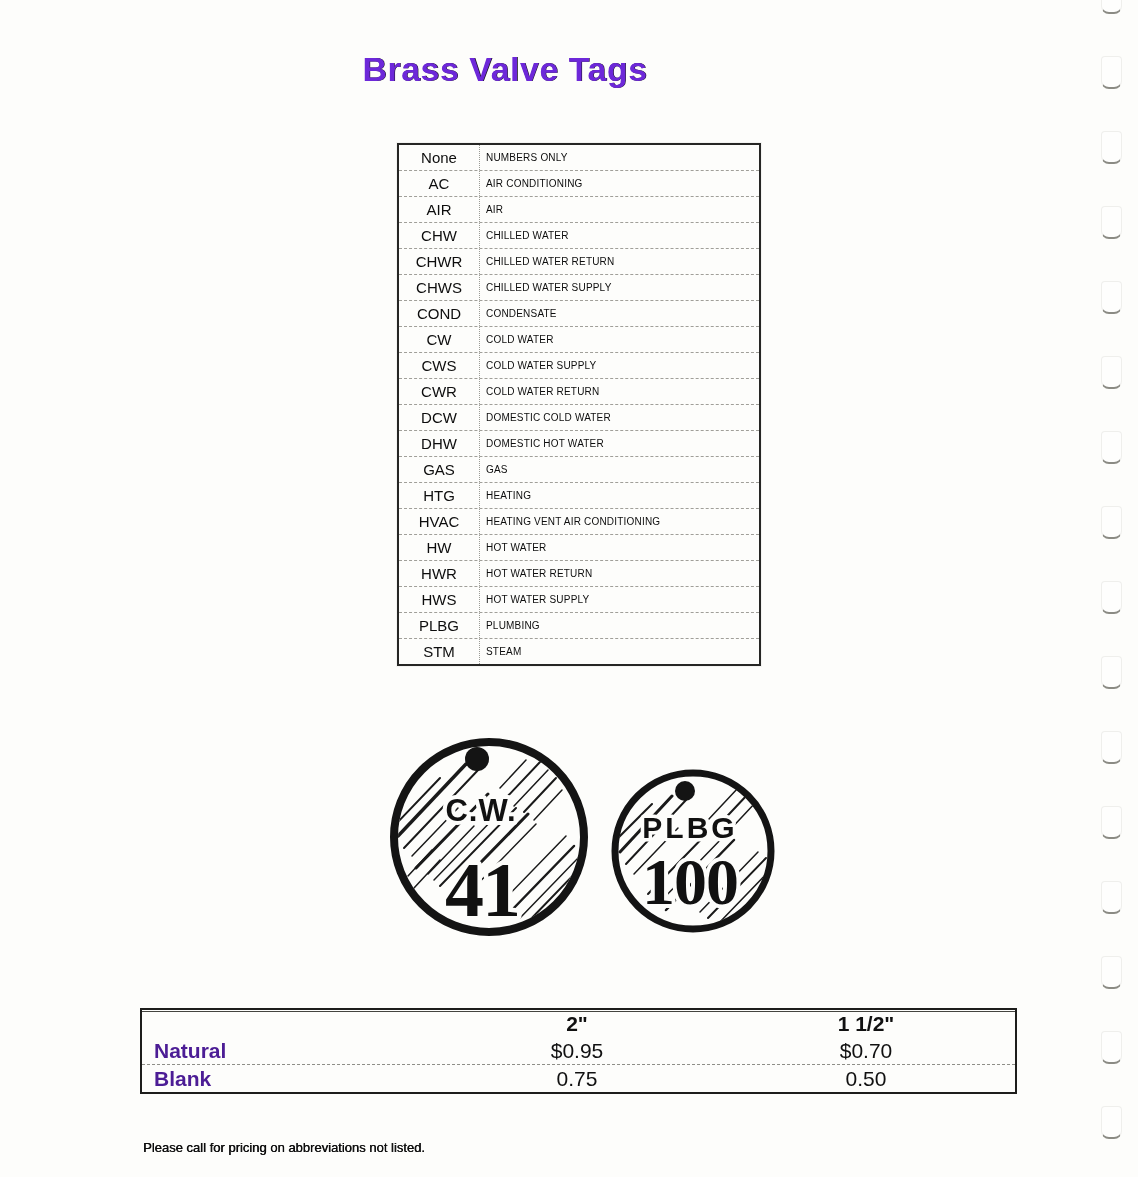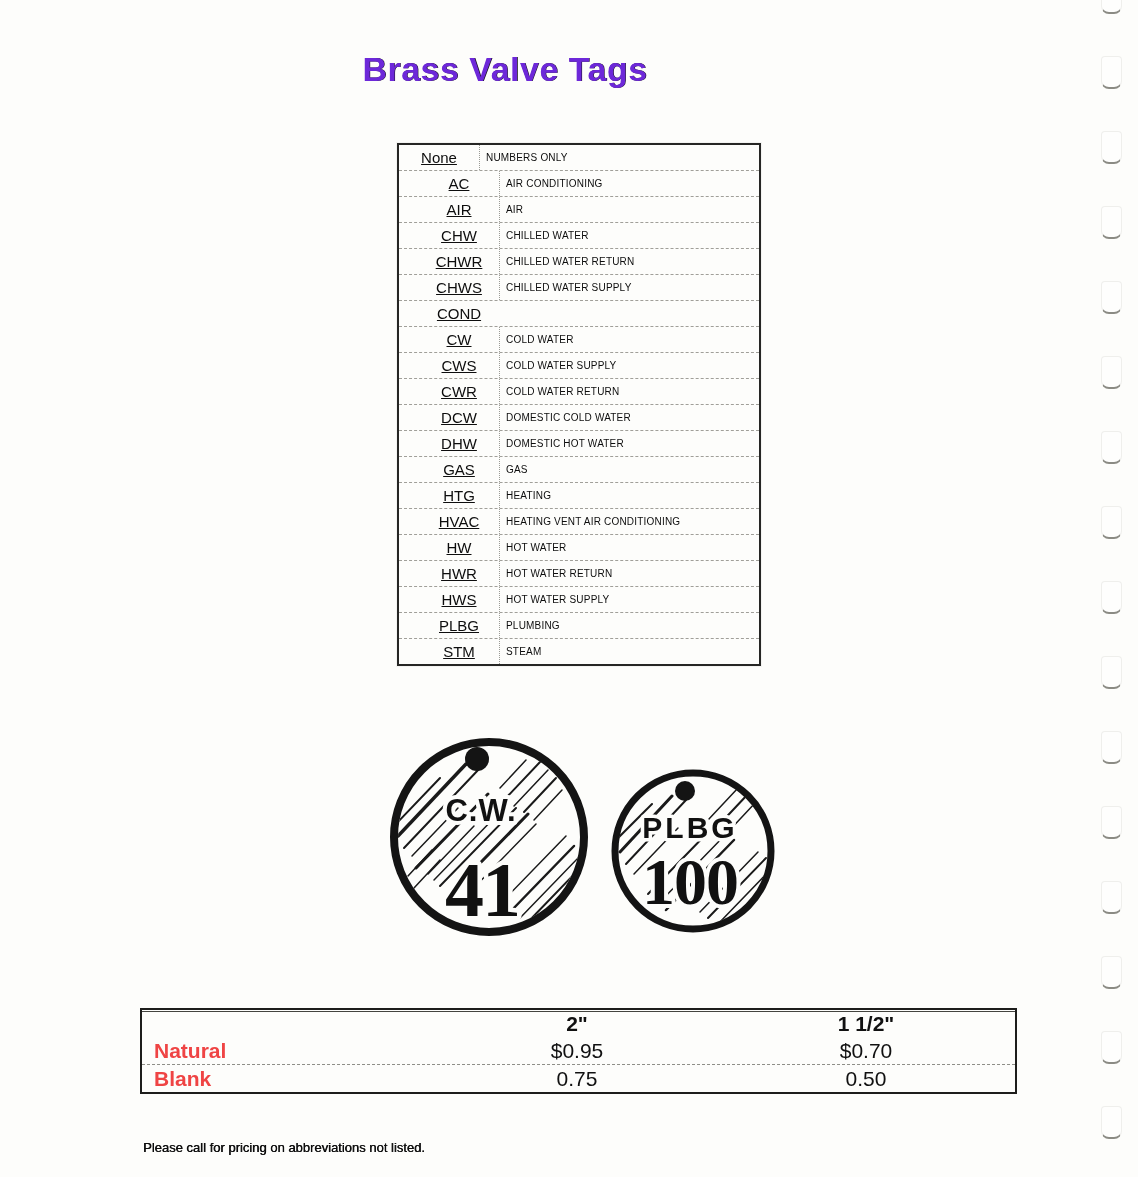--- a/index.html
+++ b/index.html
@@ -16,24 +16,24 @@
   }
   
   .abbrev-table{
     position:absolute;left:397px;top:143px;width:360px;
     border:2px solid #262624;background:#fdfdfb;
     box-shadow:0 0 0 1px rgba(0,0,0,.04);
   }
   .abbrev-row{
     display:grid;grid-template-columns:80px 1fr;height:25px;align-items:stretch;
   }
-  .abbrev-row + .abbrev-row{border-top:1px dashed #a09f99;padding-left:20px;}
+  .abbrev-row + .abbrev-row{border-top:1px dashed #a09f99;}
   .abbrev-code{
     display:flex;align-items:center;justify-content:center;
-    font-size:15px;color:#0d0d0d;text-decoration:underline;
+    font-size:15px;color:#0d0d0d;
   }
   .abbrev-desc{
     display:flex;align-items:center;border-left:1px dotted #9a9a94;
     padding-left:6px;font-size:10px;color:#0d0d0d;letter-spacing:.2px;
   }
   
   .tag-svg{position:absolute;}
   .tag-svg.left{left:388px;top:736px;}
   .tag-svg.right{left:608px;top:766px;}
   
@@ -42,21 +42,21 @@
     border:2px solid #1d1d1b;background:#fdfdfb;
   }
   .price-table::before{
     content:"";position:absolute;left:0;right:0;top:1px;height:1px;background:#44443f;
   }
   .price-row{
     display:grid;grid-template-columns:295px 280px 1fr;height:27px;align-items:center;
   }
   .price-row + .price-row{border-top:1px dashed #8f8f88;}
   .price-row .cell-label{
-    padding-left:12px;font-size:21px;font-weight:bold;color:#ef4444;
+    padding-left:4px;font-size:21px;font-weight:bold;color:#4c1d95;margin-left:8px;
   }
   .price-row .cell-val{
     text-align:center;font-size:21px;color:#111;
   }
   .price-row.header .cell-val{font-weight:bold;}
   
   .footer-note{
     position:absolute;left:143px;top:1140px;font-size:13px;font-weight:normal;
     color:#0e0e0e;text-shadow:.4px 0 0 #0e0e0e;
   }
@@ -100,20 +100,21 @@
       <div class="abbrev-desc">CHILLED WATER RETURN</div>
     </div>
 
     <div class="abbrev-row">
       <div class="abbrev-code">CHWS</div>
       <div class="abbrev-desc">CHILLED WATER SUPPLY</div>
     </div>
 
     <div class="abbrev-row">
       <div class="abbrev-code">COND</div>
+      <div class="abbrev-desc">CONDENSATE</div>
     </div>
 
     <div class="abbrev-row">
       <div class="abbrev-code">CW</div>
       <div class="abbrev-desc">COLD WATER</div>
     </div>
 
     <div class="abbrev-row">
       <div class="abbrev-code">CWS</div>
       <div class="abbrev-desc">COLD WATER SUPPLY</div>

